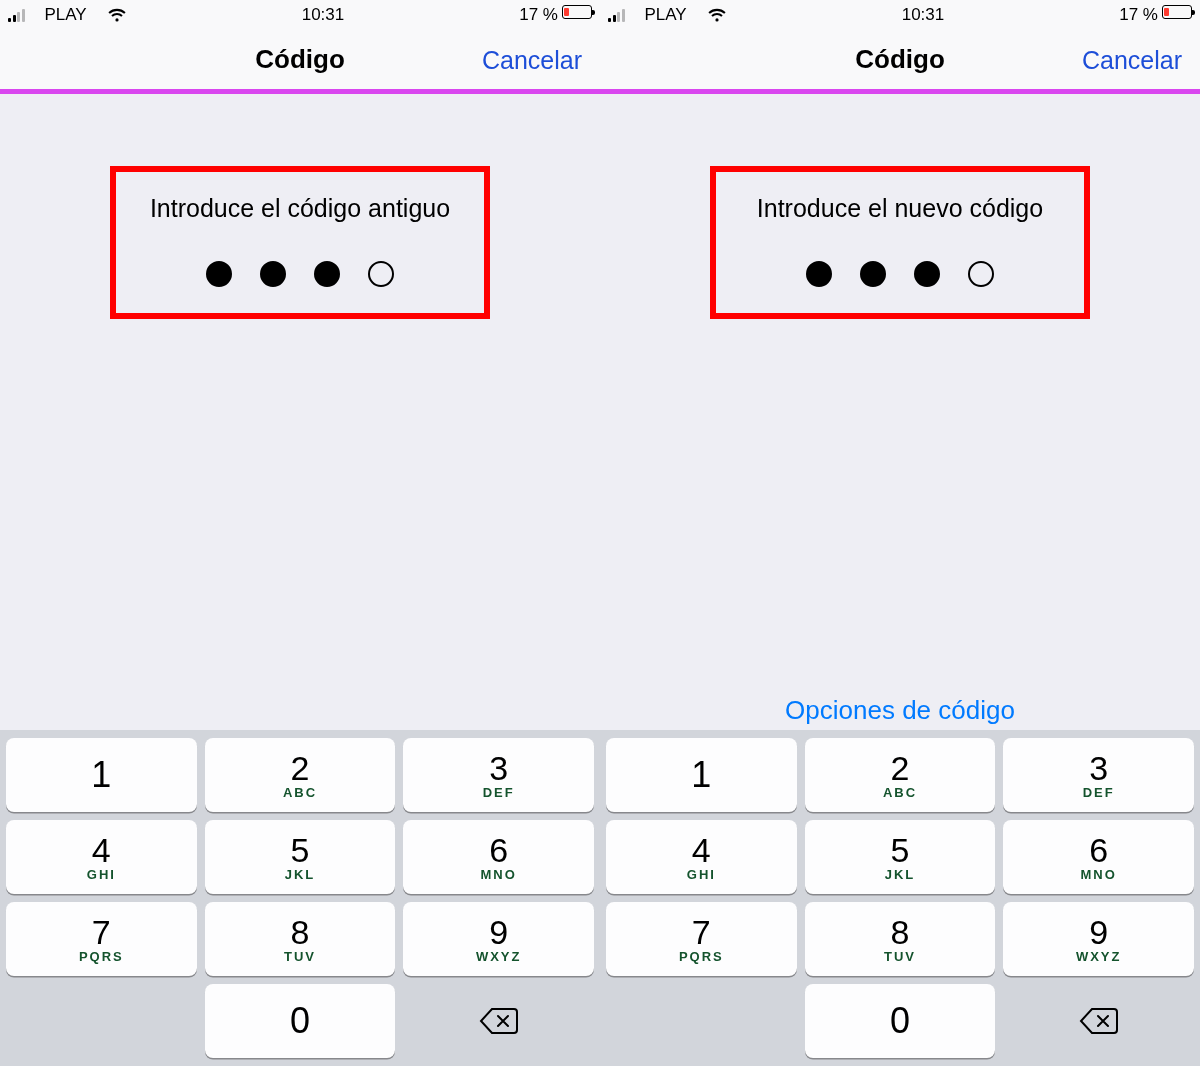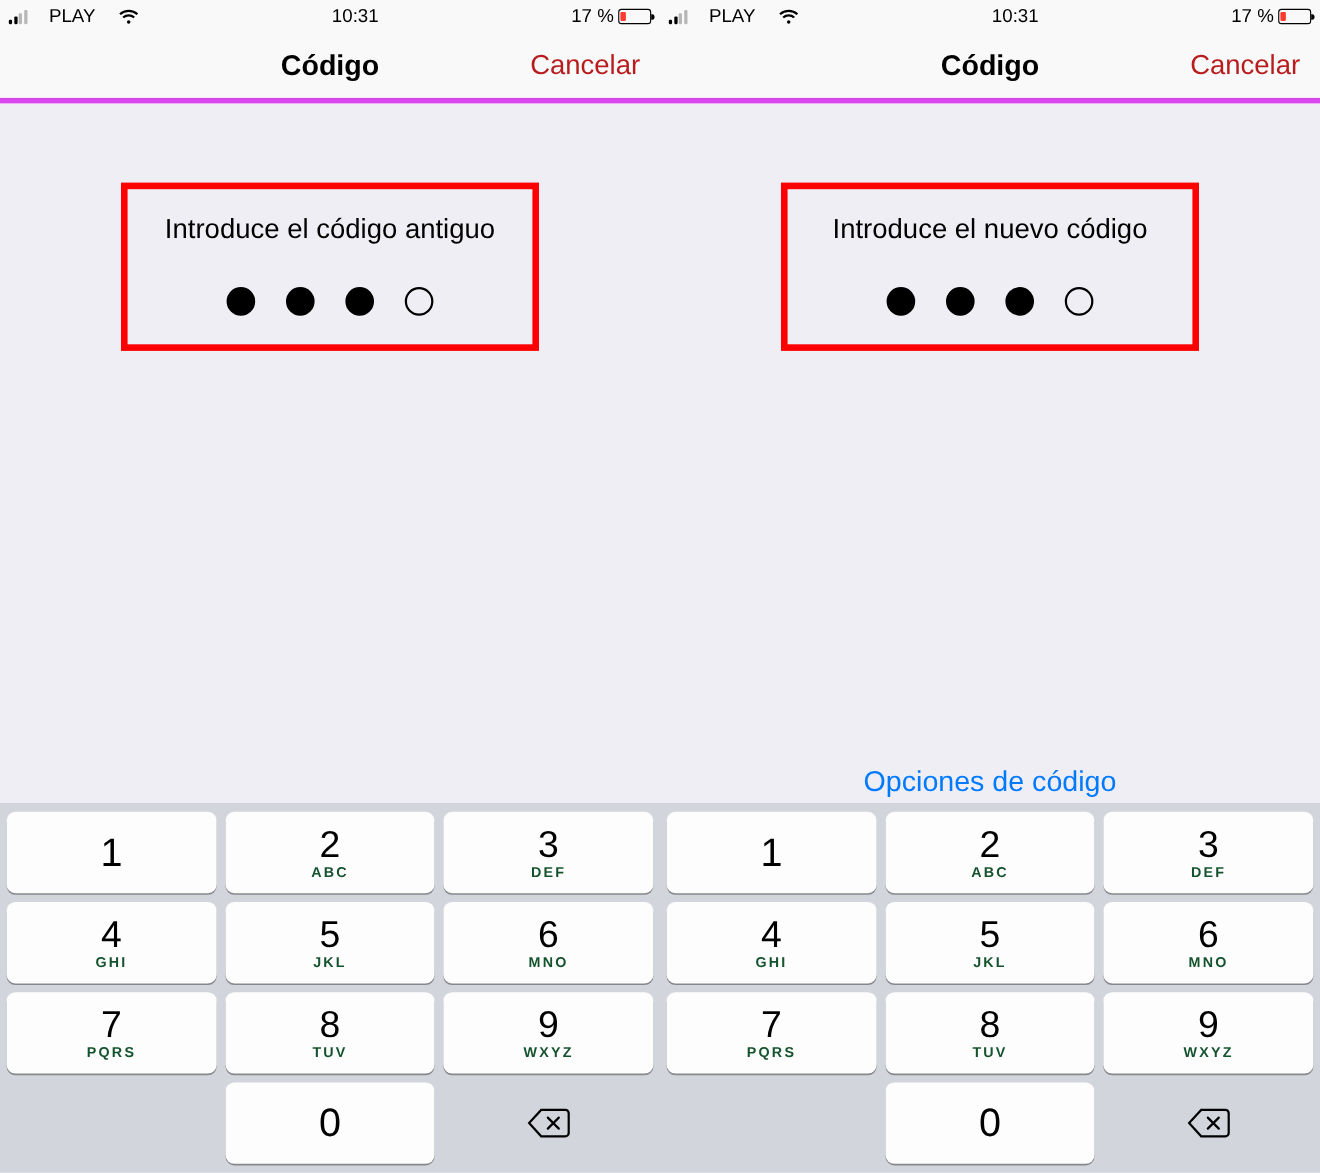--- a/index.html
+++ b/index.html
@@ -23,21 +23,21 @@
     background: #f9f9fa;
     display: flex;
     align-items: center;
     justify-content: space-between;
     padding: 0 8px;
     font-size: 17px;
     font-weight: 500;
     color: #000;
   }
   .status-left { display: flex; align-items: center; gap: 20px; }
-  .status-right { display: flex; align-items: center; gap: 4px; }
+  .status-right { display: flex; align-items: flex-start; gap: 4px; }
   .signal-bars { display: flex; align-items: flex-end; gap: 1.5px; height: 13px; }
   .signal-bars span { width: 3px; background: #b7b7b8; border-radius: 1px; }
   .signal-bars span:nth-child(1){height:4px;background:#000;}
   .signal-bars span:nth-child(2){height:7px;background:#000;}
   .signal-bars span:nth-child(3){height:10px;background:#b7b7b8;}
   .signal-bars span:nth-child(4){height:13px;background:#b7b7b8;}
   .wifi-icon svg { display:block; }
   .battery {
     width: 30px; height: 14px; border: 1.5px solid #000; border-radius: 3px;
     position: relative; display: flex; align-items: center;
@@ -52,21 +52,21 @@
     background: #f9f9fa;
     border-bottom: 5px solid #d946ef;
     display: flex;
     align-items: center;
     justify-content: center;
     position: relative;
   }
   .nav-title { font-size: 26px; font-weight: 600; color:#000; }
   .nav-right {
     position: absolute; right: 18px; top: 50%; transform: translateY(-50%);
-    font-size: 25px; color: #b91c1c; font-weight: 400;
+    font-size: 25px; color: #1d4ed8; font-weight: 400;
   }
   .content {
     flex: 1;
     display: flex;
     flex-direction: column;
     align-items: center;
     background: #eeeef4;
   }
   .prompt-box {
     margin-top: 72px;

